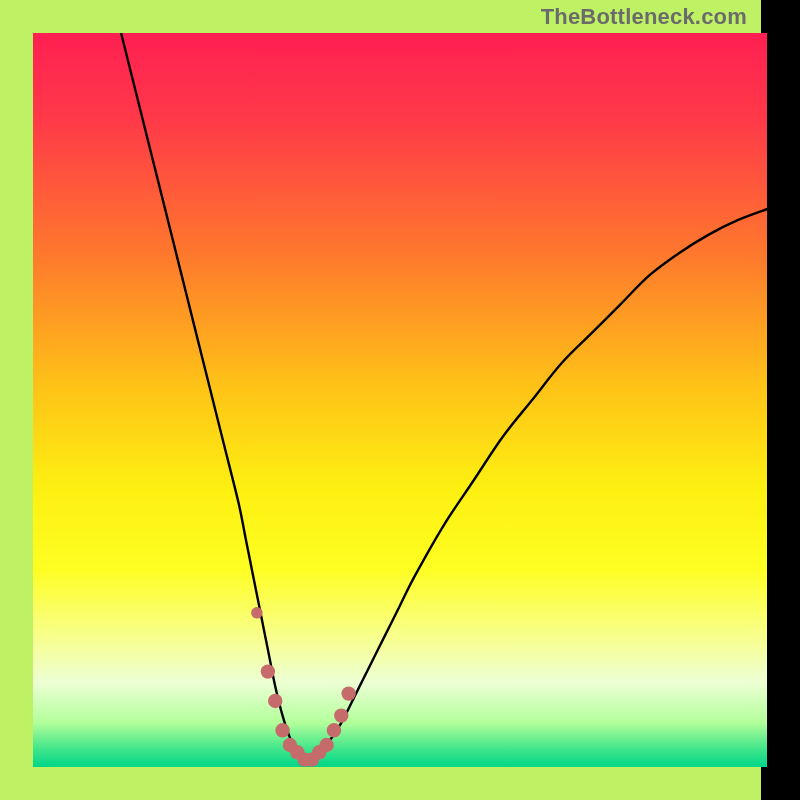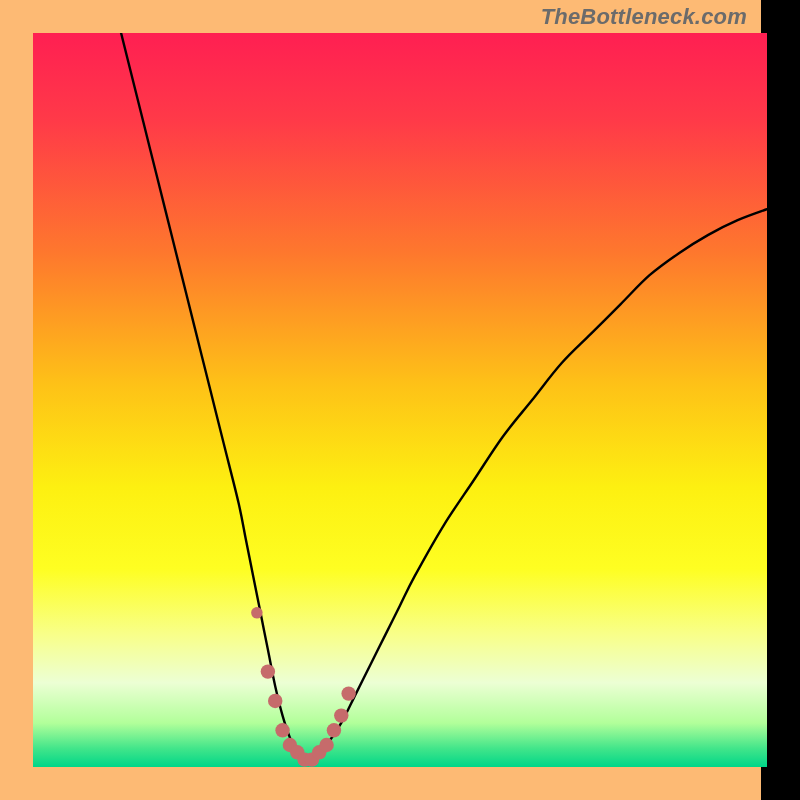--- a/index.html
+++ b/index.html
@@ -1,22 +1,21 @@
 <!DOCTYPE html>
 <html><head>
 <meta charset="utf-8">
 <style>
   * { margin: 0; padding: 0; box-sizing: border-box; }
   html, body { width: 800px; height: 800px; overflow: hidden; background: #000; }
   .frame {
     position: relative;
     width: 761px;
     height: 800px;
-    background: #fdba74;
-    font-style: italic;
+    background: #bef264;
   }
   .plot {
     position: absolute;
     left: 33px;
     top: 33px;
     width: 734px;
     height: 734px;
     overflow: hidden;
   }
   .grad {

